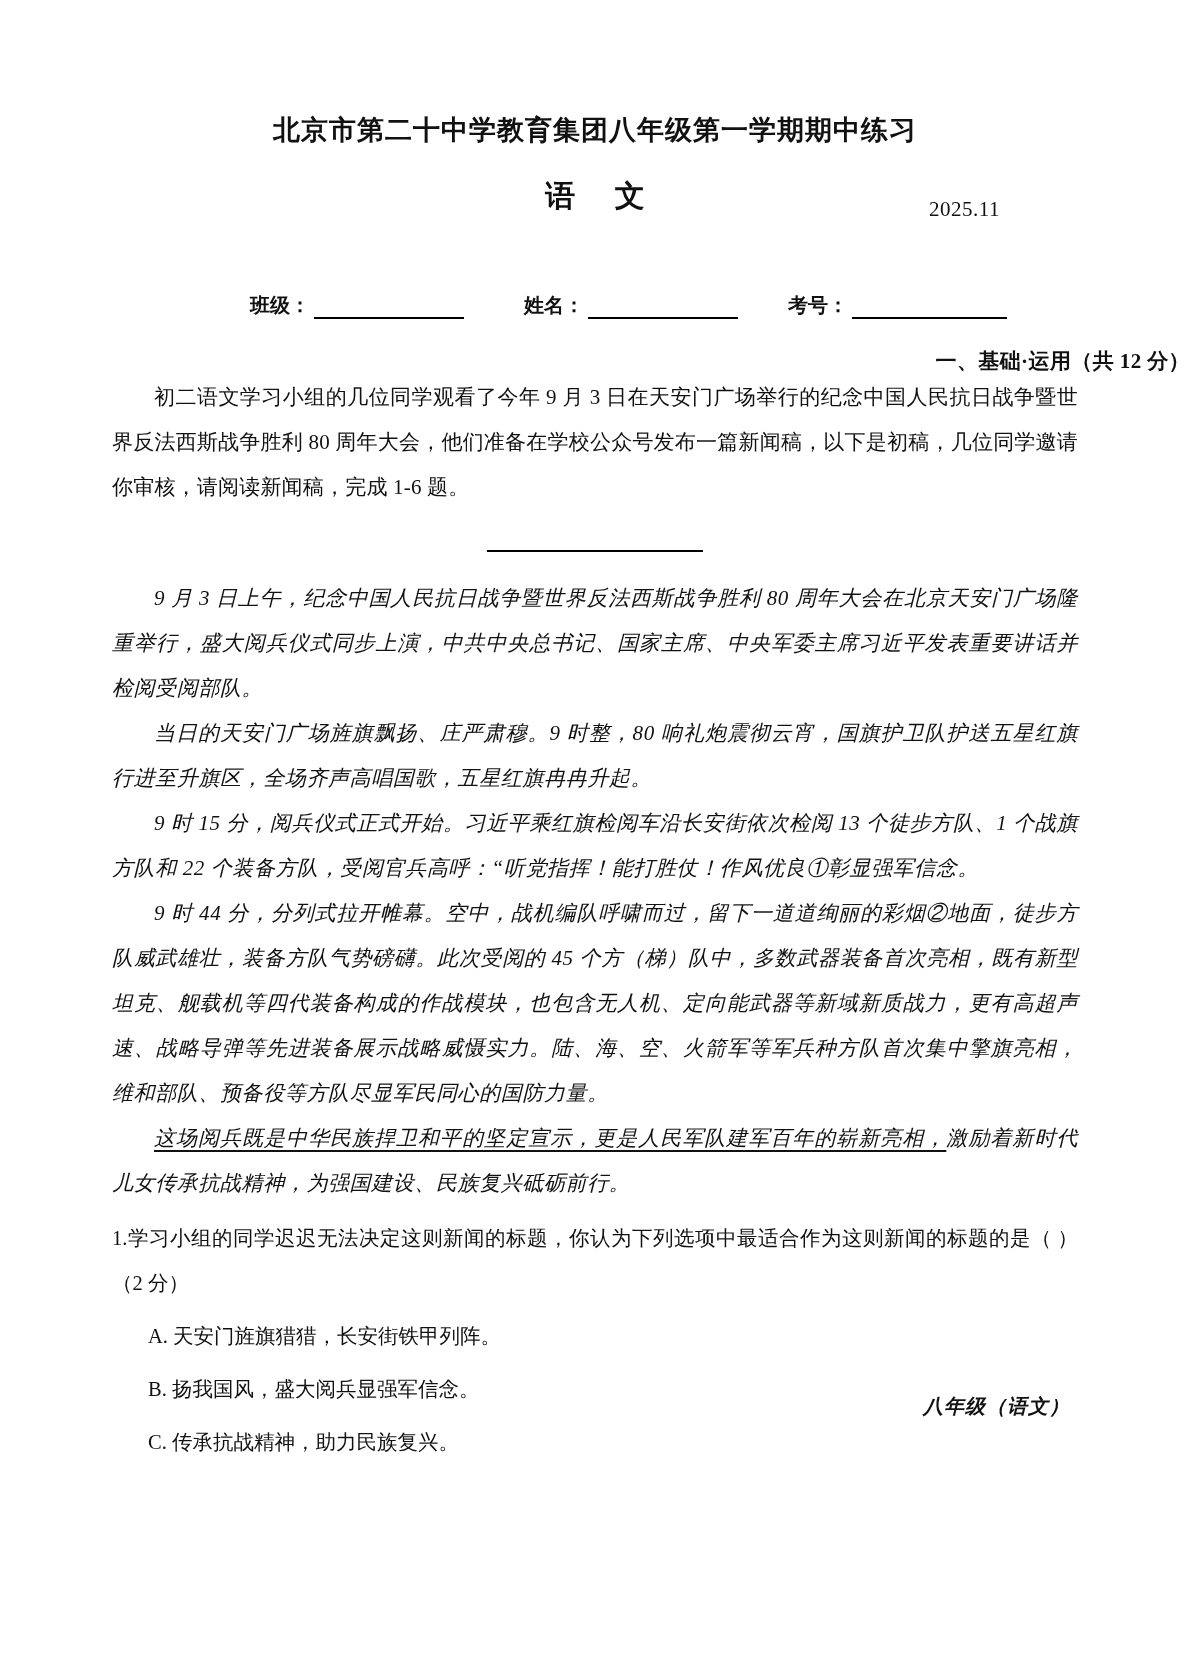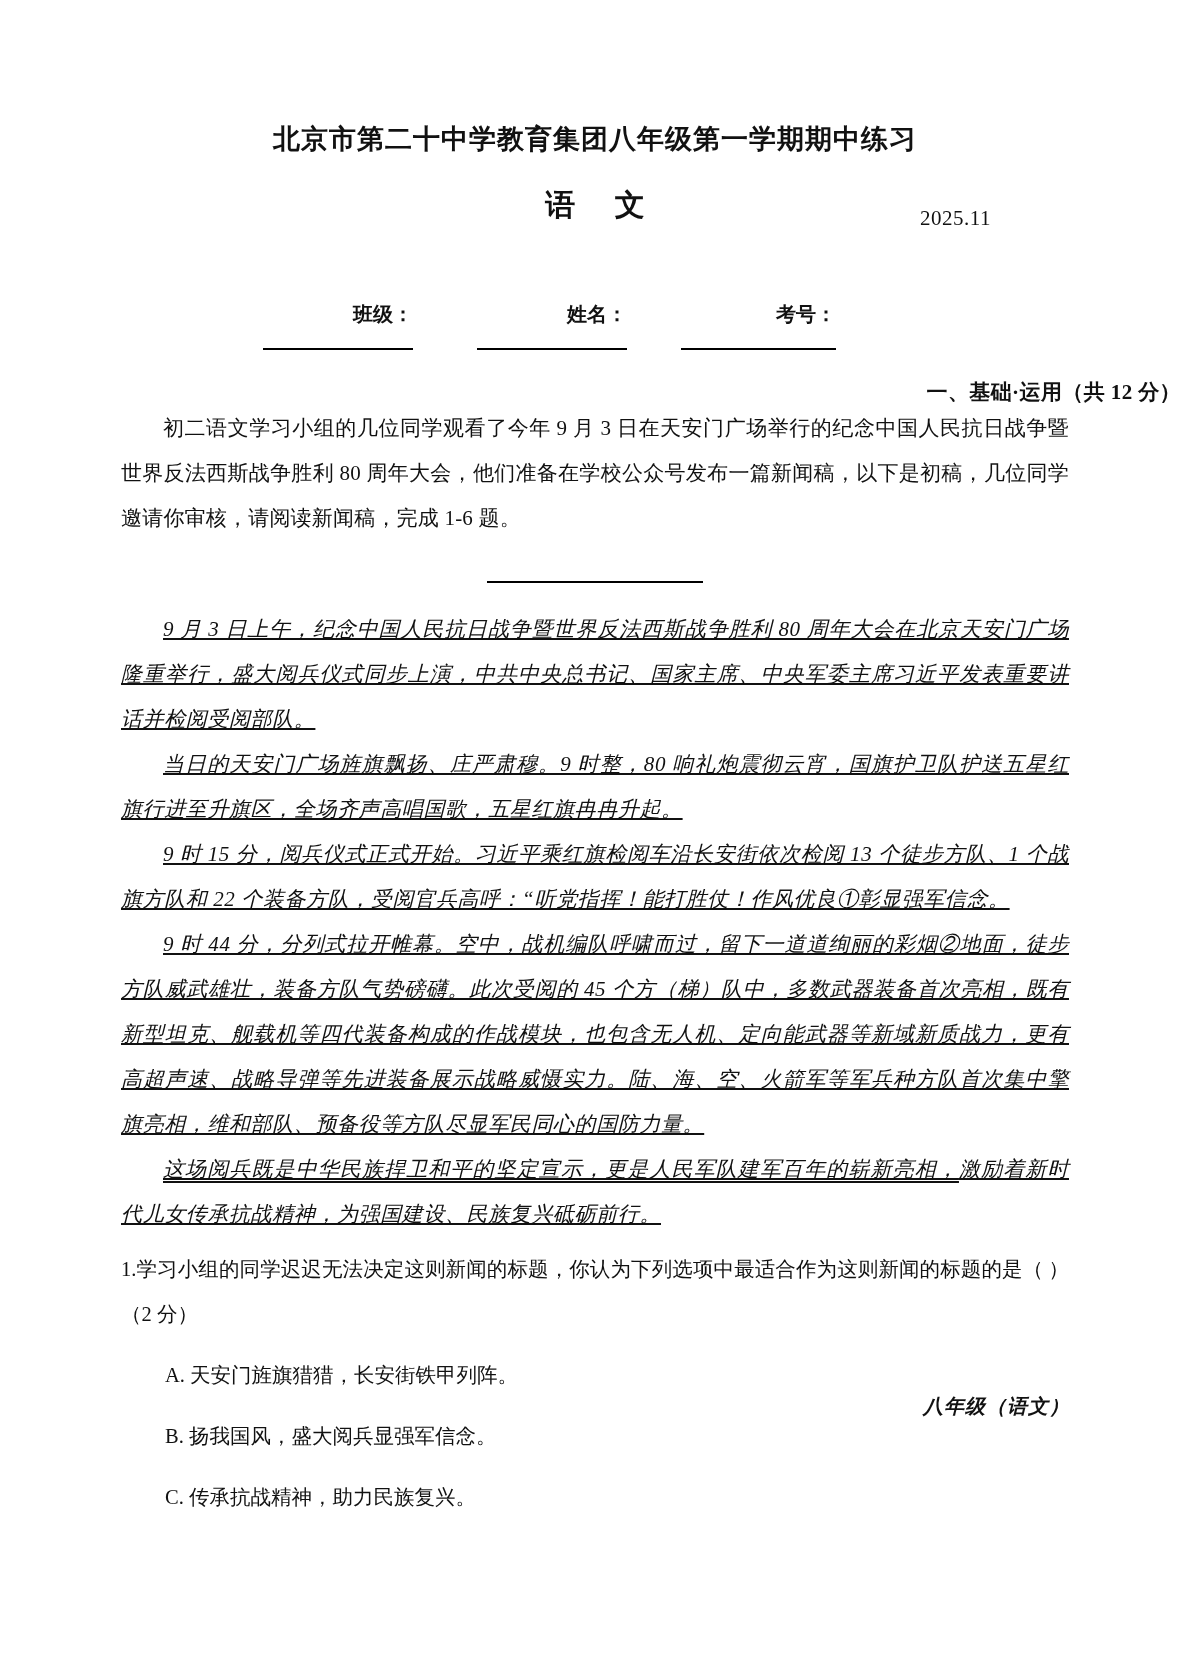--- a/index.html
+++ b/index.html
@@ -13,21 +13,21 @@
     font-family: "Liberation Serif", "DejaVu Serif", serif;
     color: #111111;
     position: relative;
     overflow: hidden;
   }
   .page {
     width: 1190px;
     height: 1678px;
     position: relative;
     box-sizing: border-box;
-    padding: 9px;
+    padding: 0;
   }
 
   
   .doc-title {
     text-align: center;
     font-size: 27px;
     font-weight: bold;
     letter-spacing: 1px;
     margin: 0;
     padding-top: 112px;
@@ -60,21 +60,20 @@
     padding-left: 250px;
     padding-right: 120px;
     display: flex;
     align-items: flex-end;
     font-size: 20px;
   }
   .id-field {
     display: flex;
     align-items: flex-end;
     white-space: nowrap;
-    flex-direction: column;
   }
   .id-field .lbl { font-weight: 600; }
   .id-blank {
     display: inline-block;
     border-bottom: 2px solid #000;
     height: 20px;
   }
   .blank-class { width: 150px; margin-left: 4px; }
   .blank-name  { width: 150px; margin-left: 4px; }
   .blank-exam  { width: 155px; margin-left: 4px; }
@@ -98,21 +97,20 @@
     text-align: justify;
     text-justify: inter-ideograph;
     margin: 0;
     letter-spacing: 0.2px;
   }
   .para.indent { text-indent: 2em; }
   .para.news {
     font-style: italic;
     font-family: "Liberation Serif", "DejaVu Serif", serif;
     letter-spacing: 0.6px;
-    text-decoration: underline;
   }
   .para.news.indent { text-indent: 2em; }
 
   .title-blank-row {
     padding-left: 112px;
     padding-right: 112px;
     text-align: center;
     margin-top: 26px;
     margin-bottom: 14px;
     height: 26px;
@@ -135,21 +133,21 @@
     font-size: 20.5px;
     line-height: 45px;
     margin: 10px 0 0 0;
     text-align: justify;
     text-justify: inter-ideograph;
   }
   .option {
     padding-left: 140px;
     font-size: 20.5px;
     line-height: 45px;
-    margin: 16px;
+    margin: 8px;
   }
 
   .footer-note {
     position: absolute;
     right: 120px;
     bottom: 258px;
     font-size: 20px;
     font-style: italic;
     font-weight: 600;
     letter-spacing: 1px;

